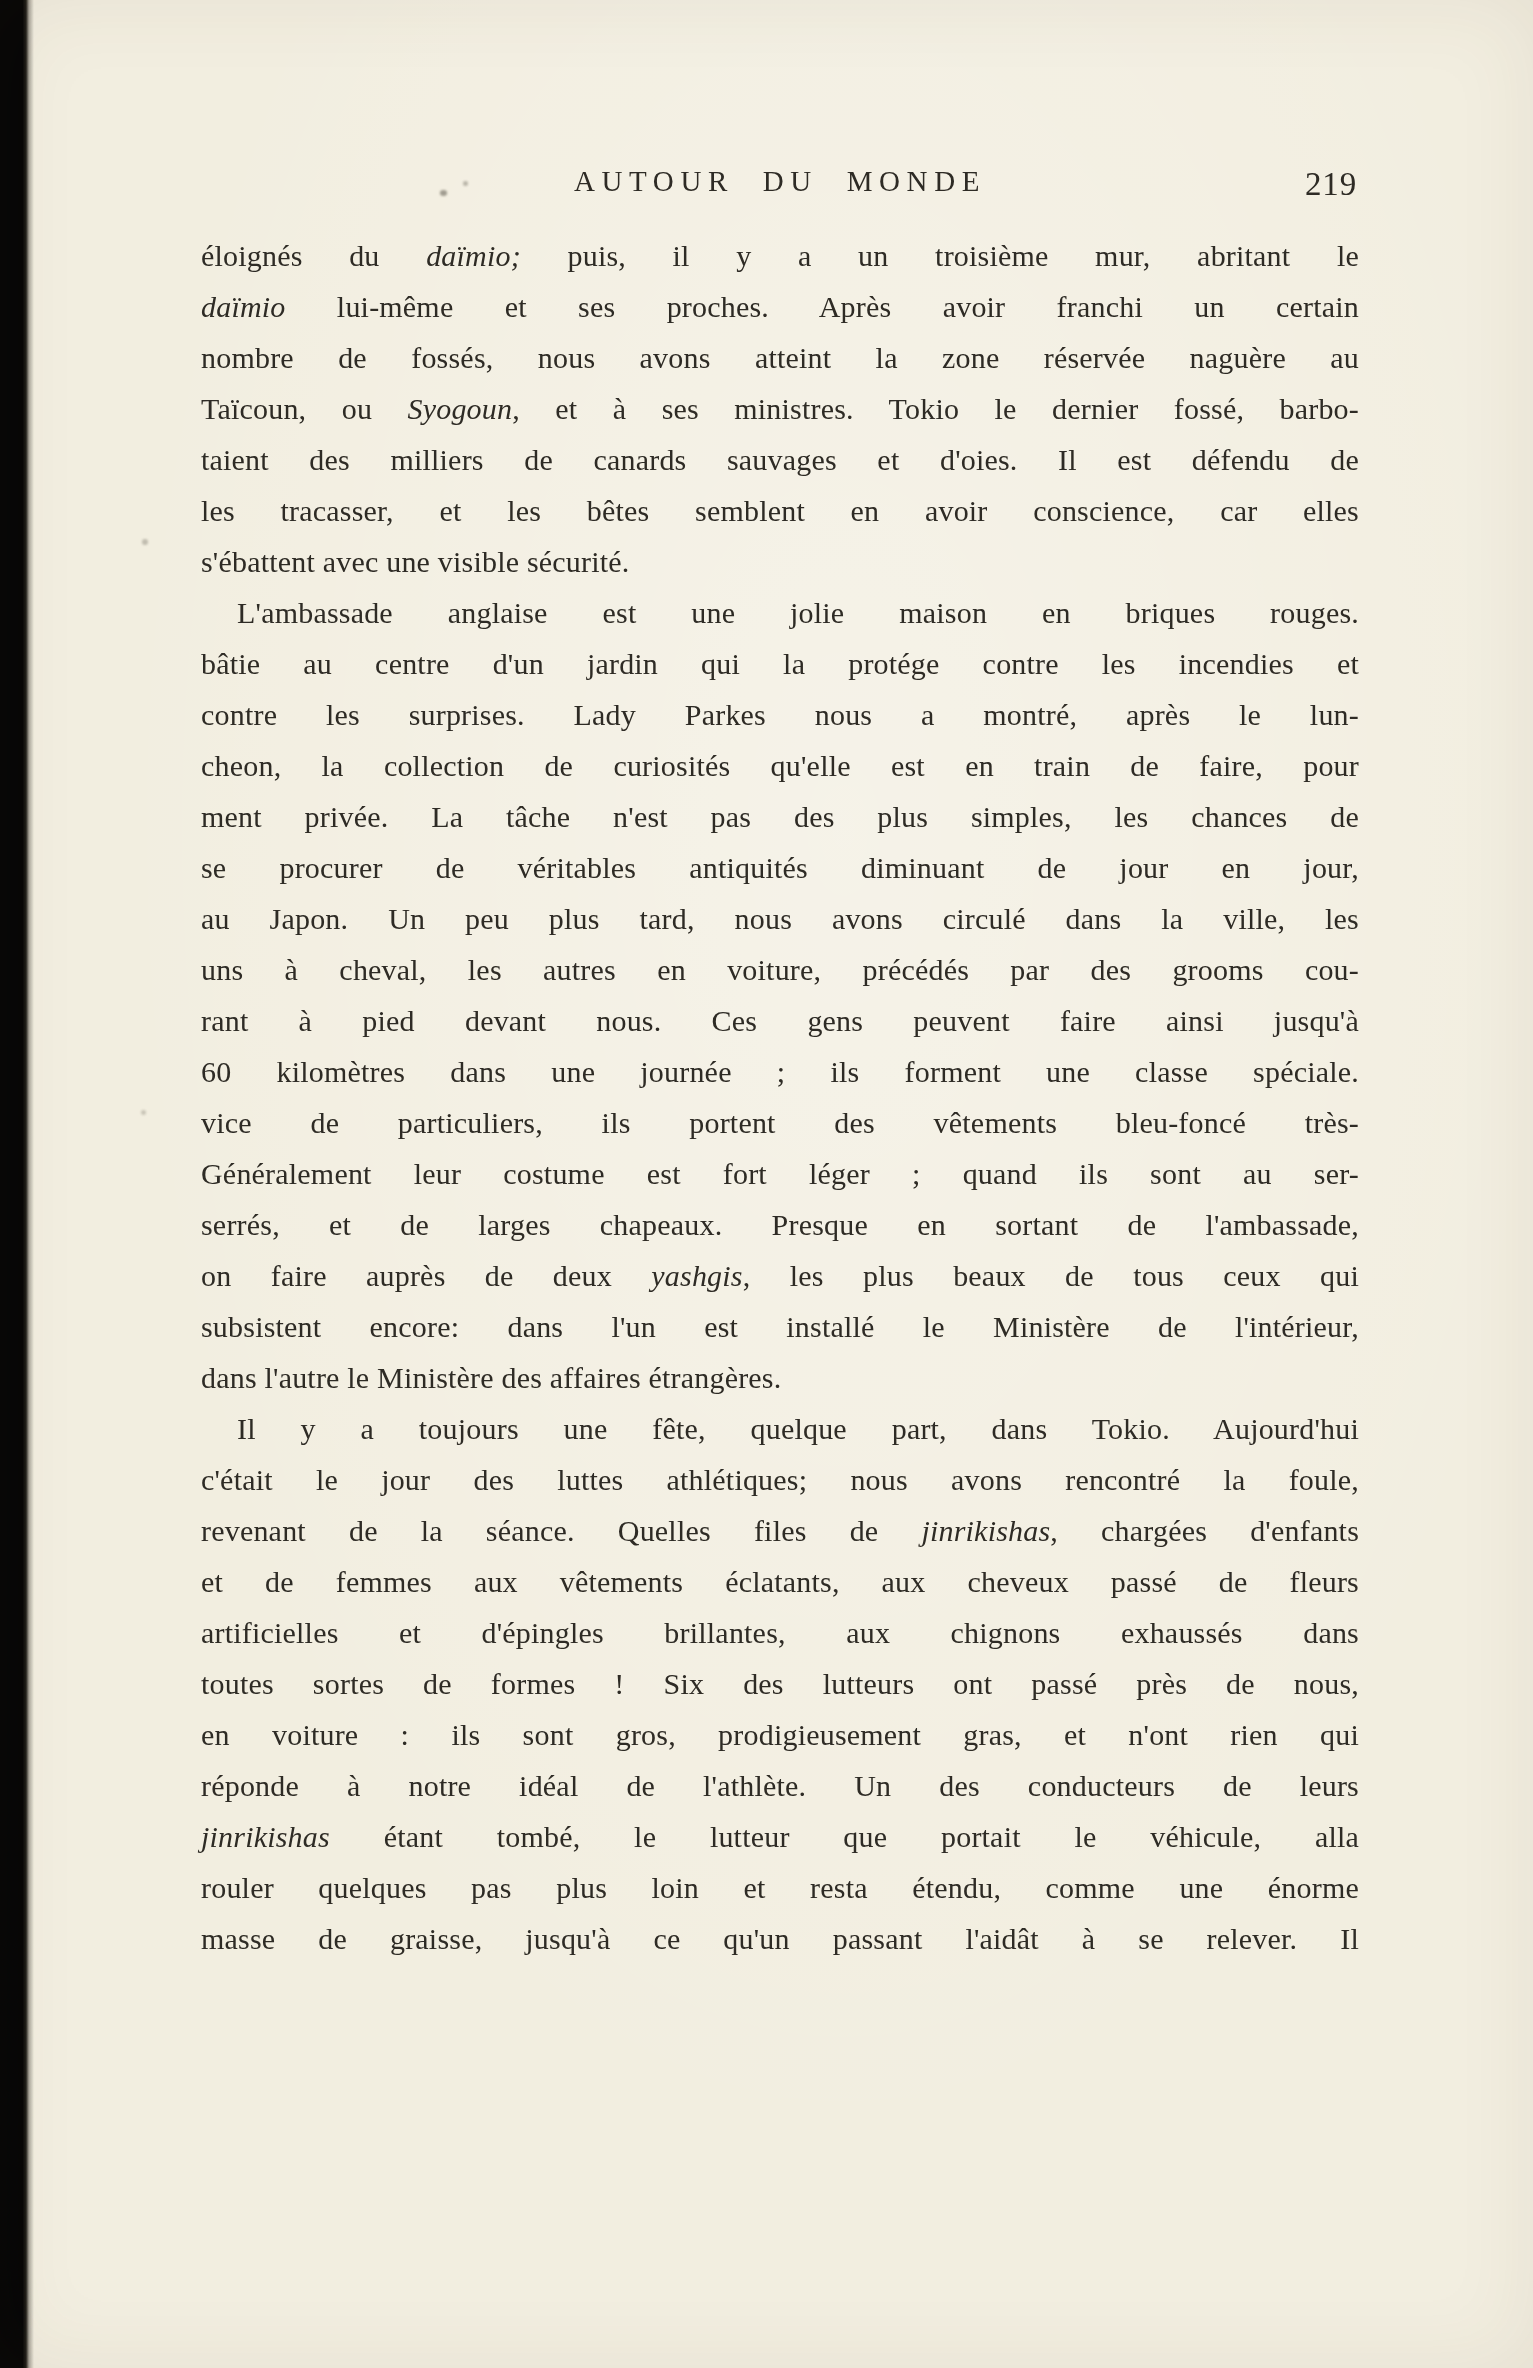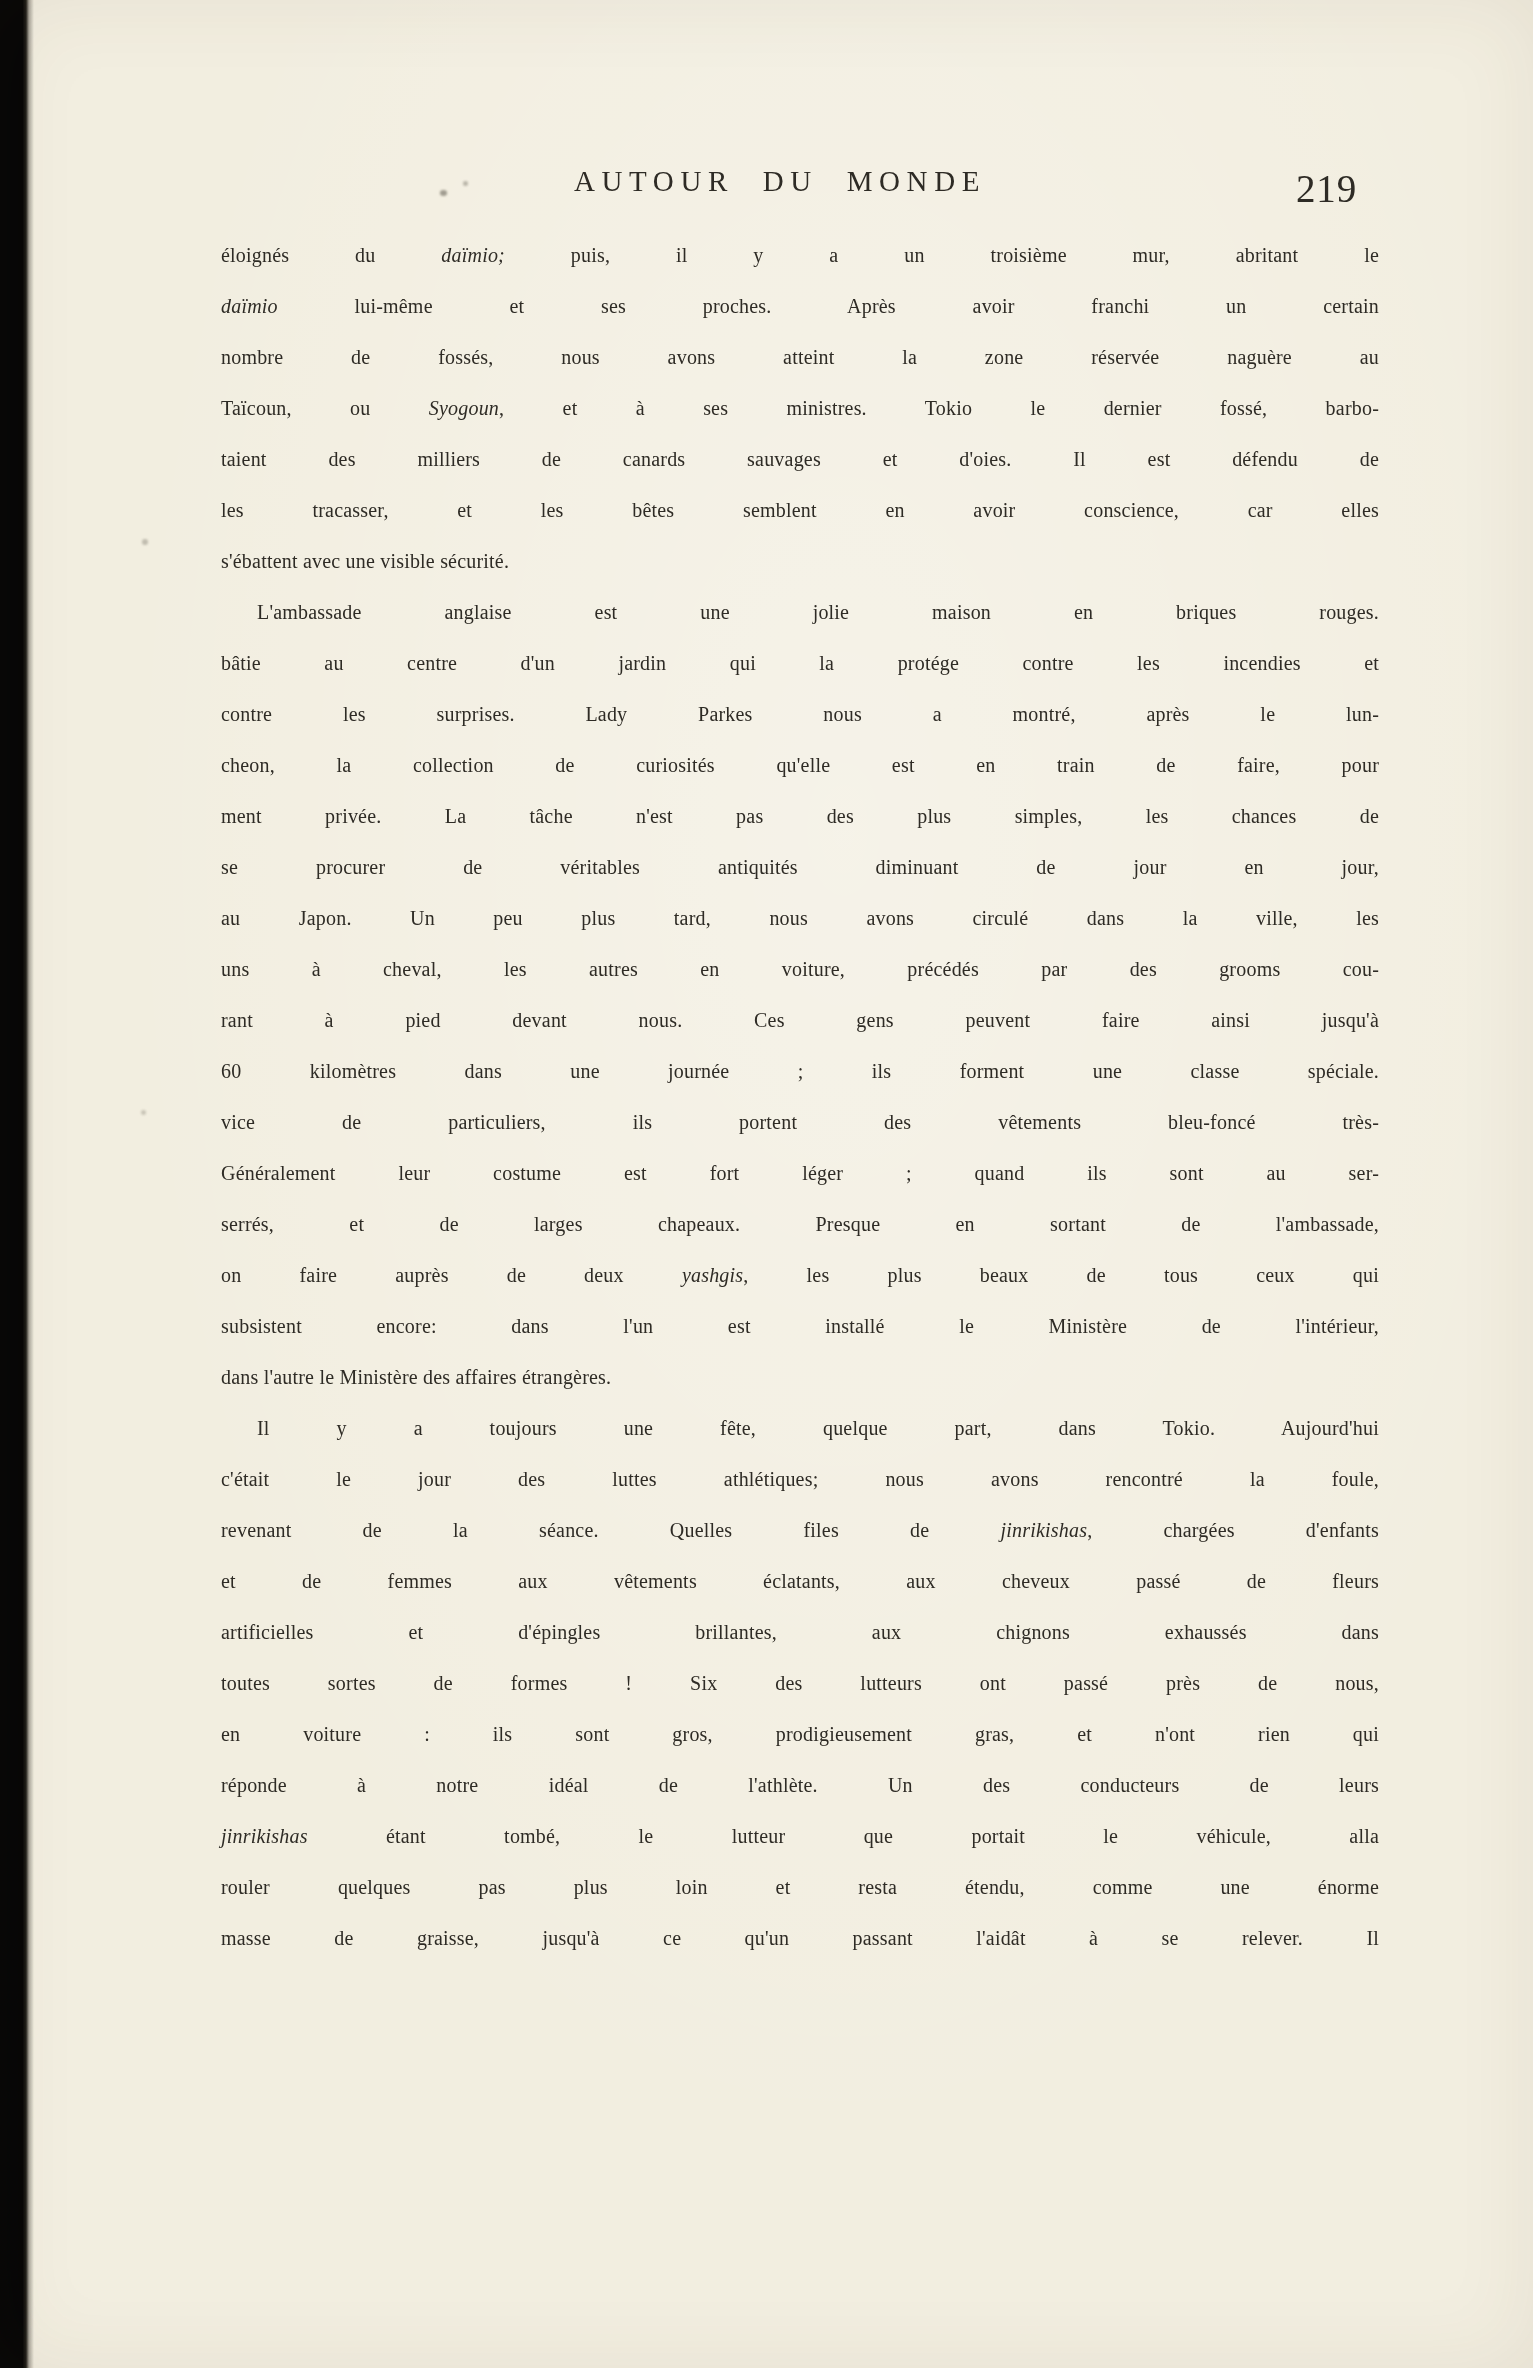--- a/index.html
+++ b/index.html
@@ -65,34 +65,33 @@
     text-align: center;
     font-size: 29px;
     letter-spacing: 6.6px;
     word-spacing: 15px;
     color: var(--ink, #2e2b25);
   }
   .page-number {
     position: absolute;
     right: 1.9px;
     top: 0.9px;
-    font-size: 39px;
+    font-size: 33px;
     letter-spacing: 0.9px;
   }
 
   
   .text-block {
     position: absolute;
     left: 201px;
     width: 1158px;
     top: 230px;
-    font-size: 20px;
+    font-size: 30px;
     line-height: 51px;
     letter-spacing: 0.2px;
-    margin-left: 20px;
   }
   .line {
     text-align: justify;
     text-align-last: justify;
   }
   .line.end { text-align-last: left; }
   .line.indent { text-indent: 36px; }
   .it { font-style: italic; }
 </style>
 </head>

